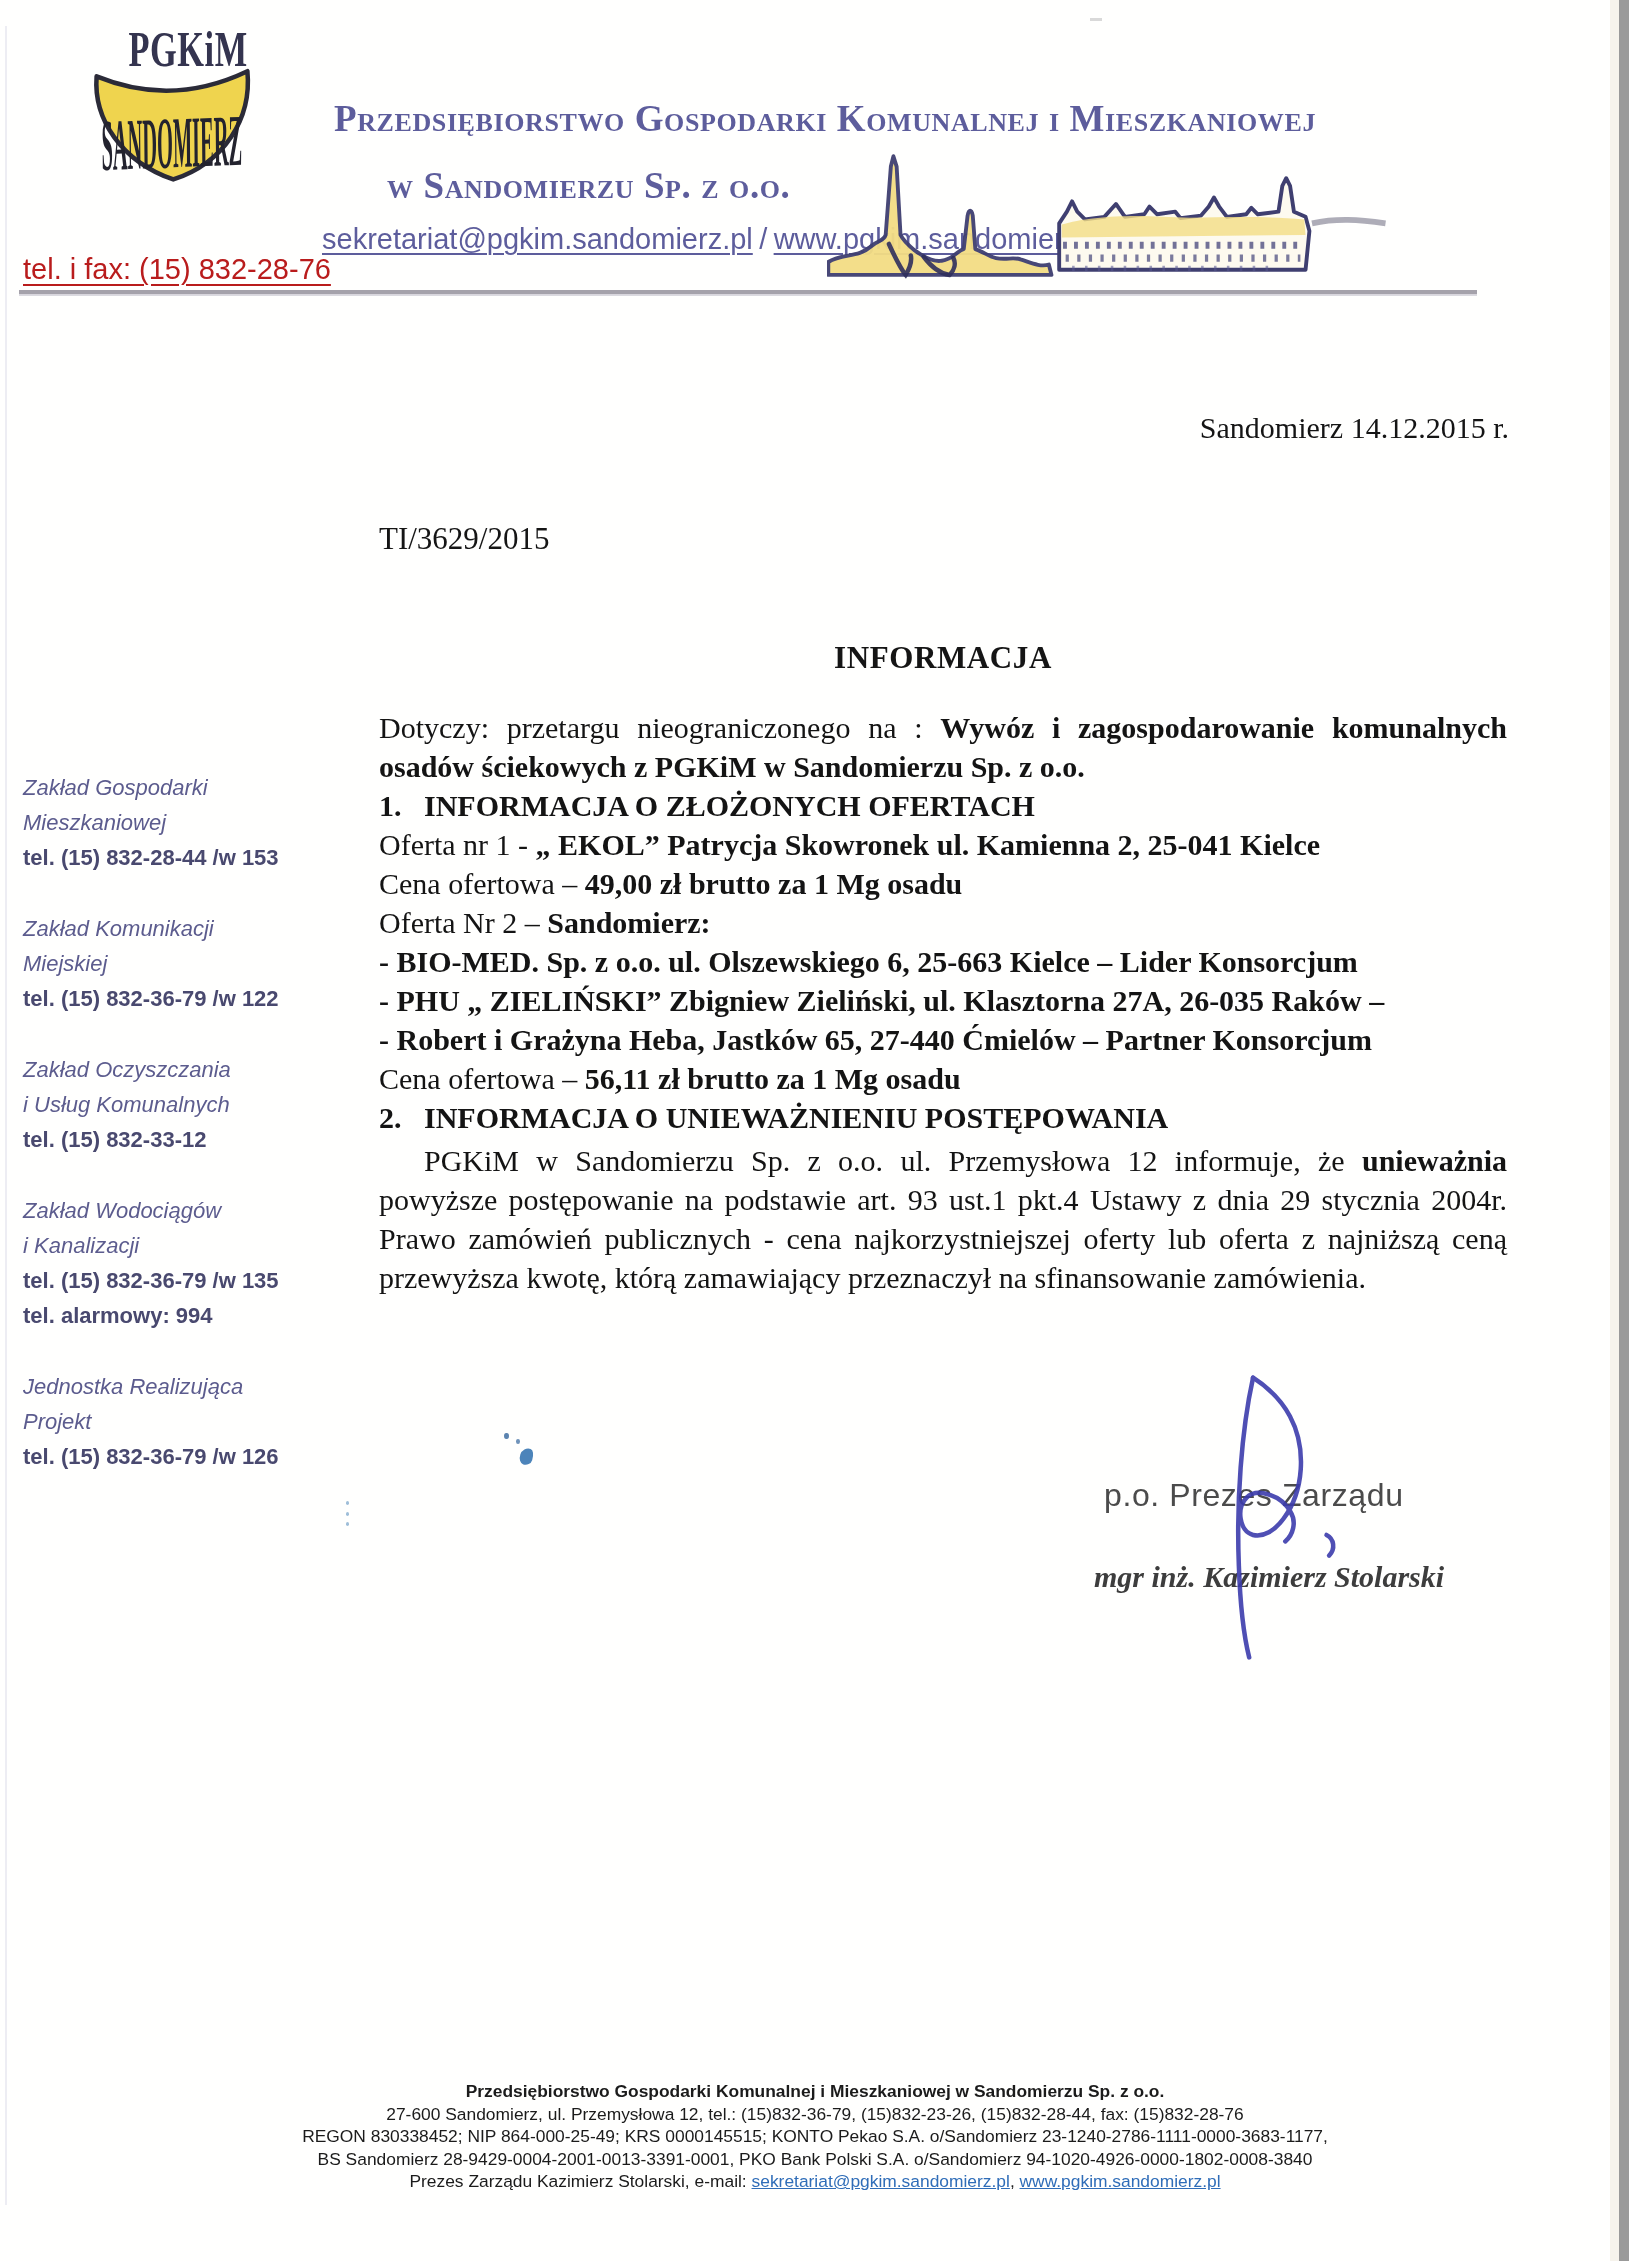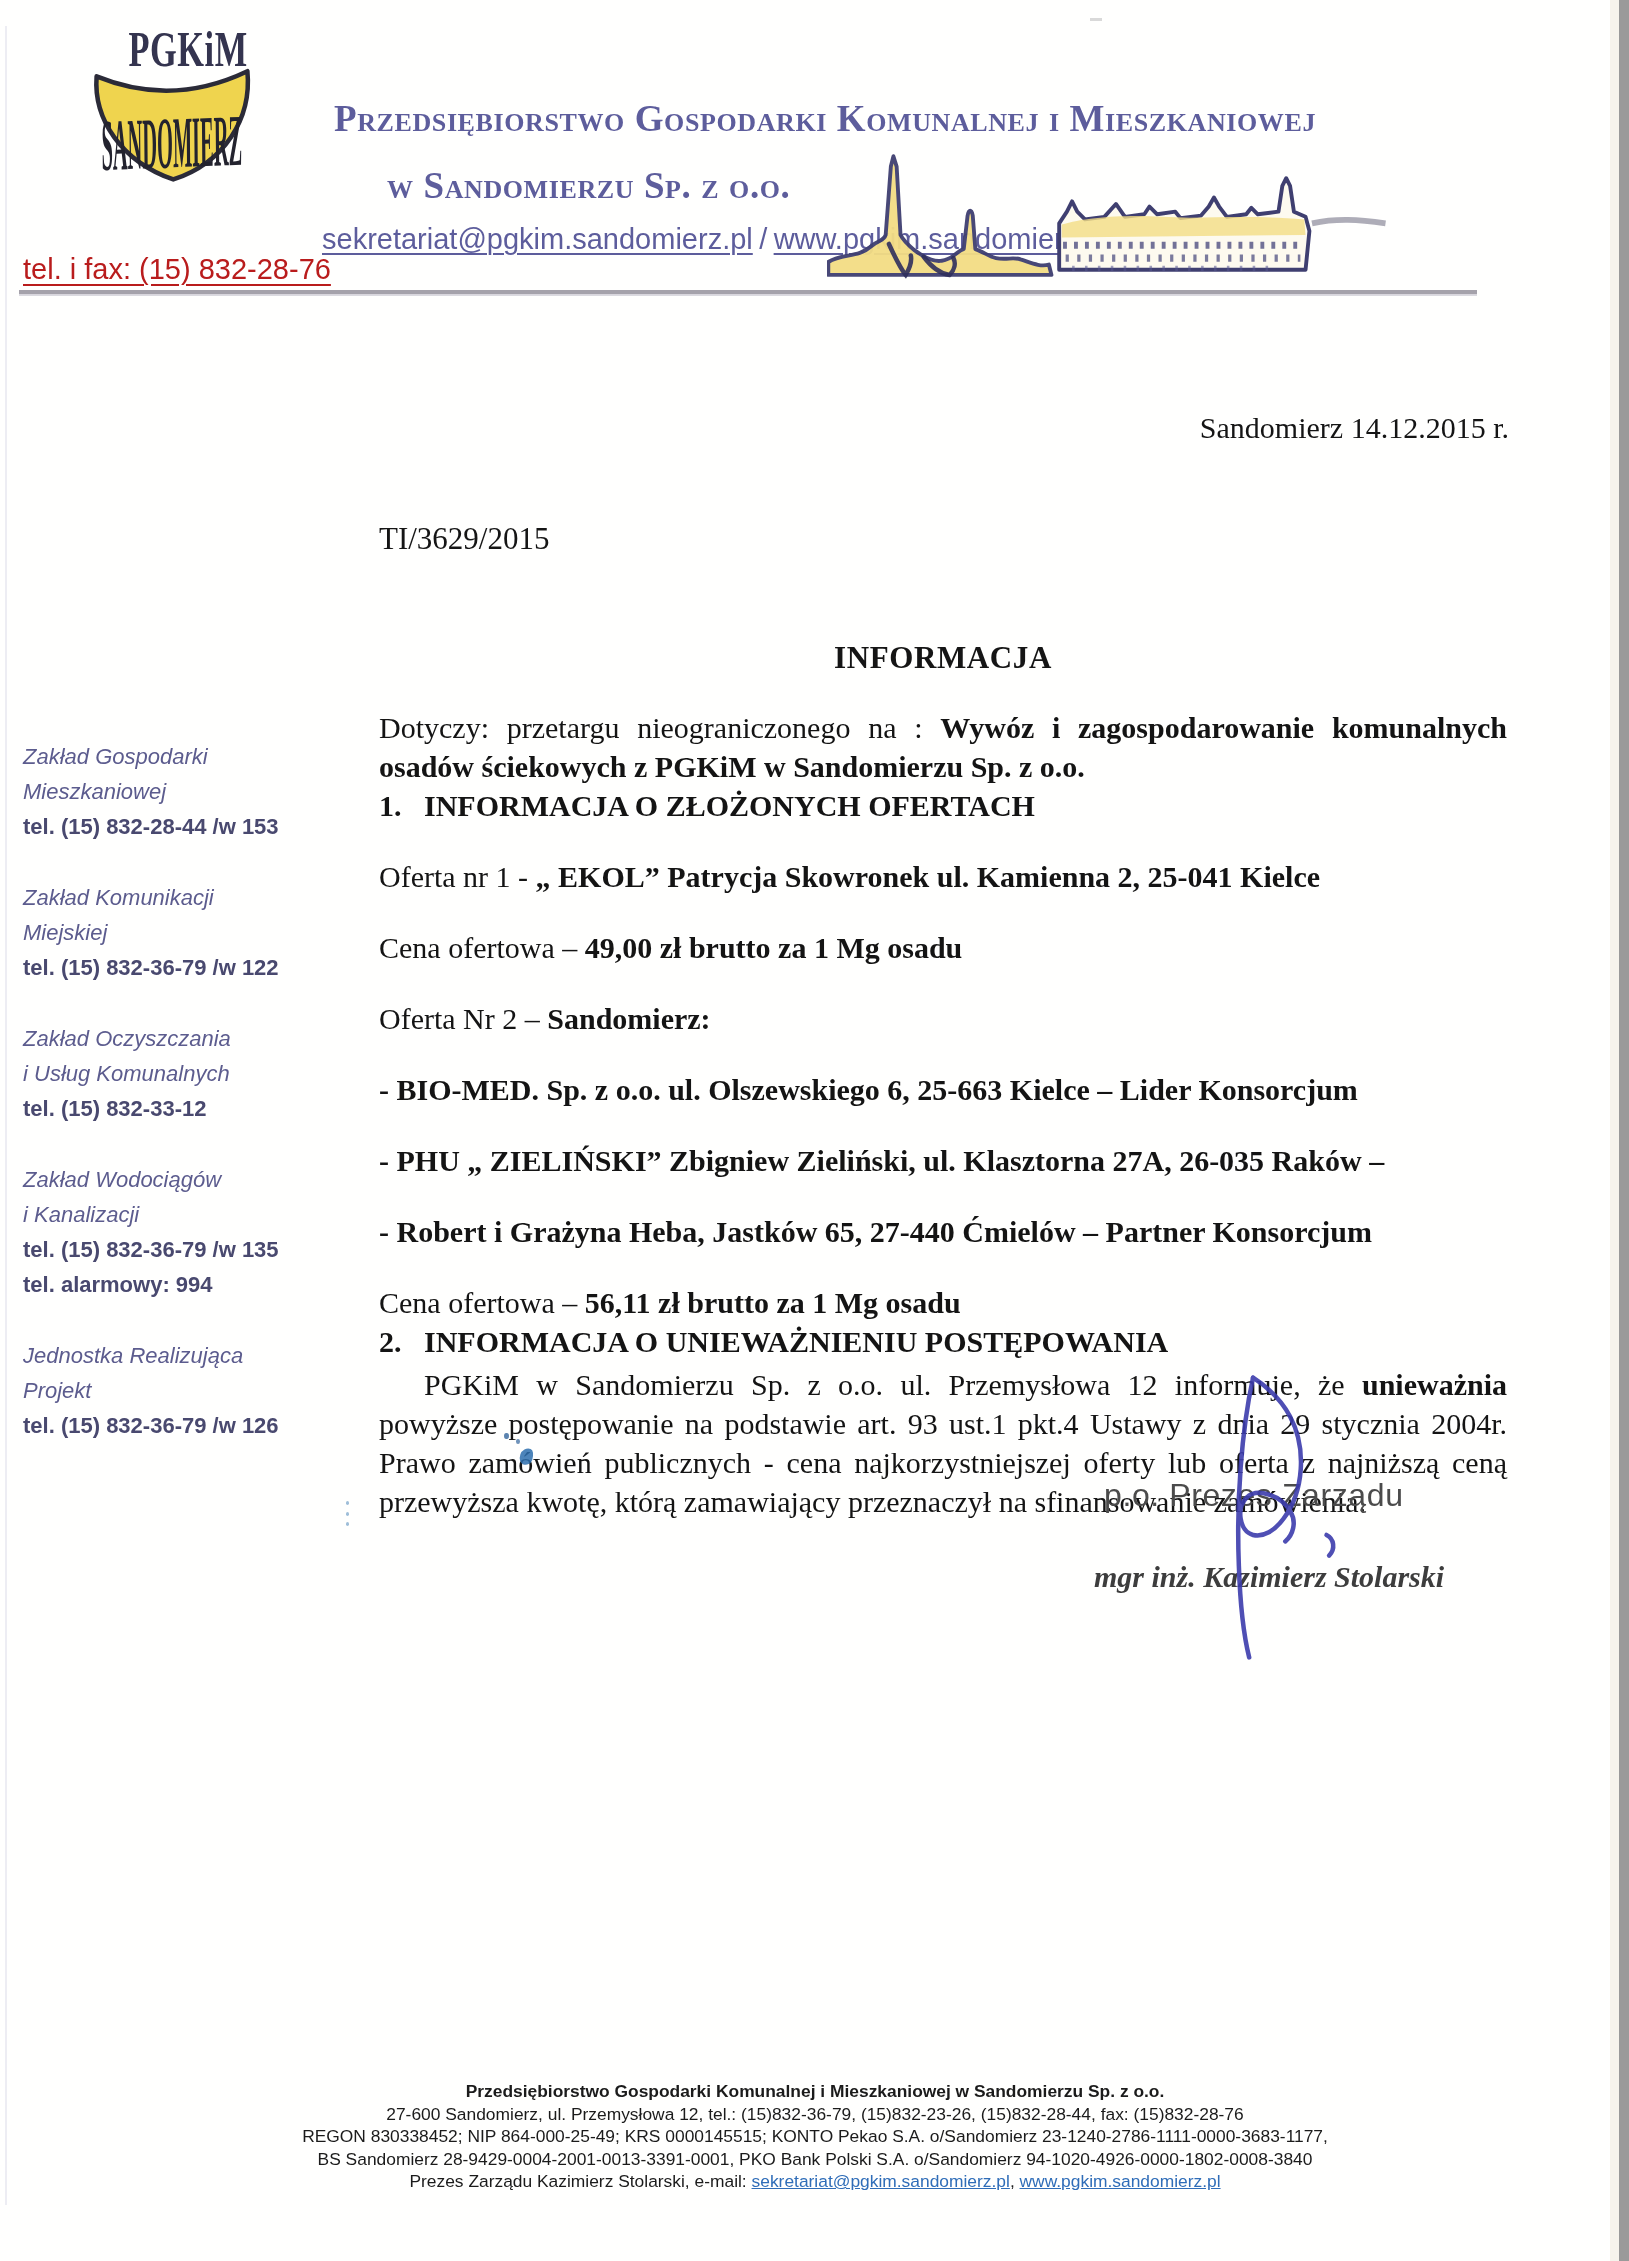--- a/index.html
+++ b/index.html
@@ -20,32 +20,32 @@
           text-decoration:underline;text-underline-offset:4.5px;text-decoration-thickness:1.9px;}
   .header-rule{left:19.3px;top:290px;width:1458px;height:3.9px;background:#a5a2ab;box-shadow:0 1.9px 0 #d8d6dd;}
   .skyline-svg{left:827px;top:147px;}
 
   
   .place-date{left:1083px;top:411px;width:426px;text-align:right;font-size:30px;}
   .reference{left:379px;top:521px;font-size:31px;}
   .doc-title{left:380px;top:640px;width:1126px;text-align:center;font-size:31px;font-weight:bold;letter-spacing:0.6px;}
 
   
-  .sidebar{left:23px;top:739px;width:332px;font-family:"Liberation Sans",sans-serif;
+  .sidebar{left:23px;top:770px;width:332px;font-family:"Liberation Sans",sans-serif;
            font-size:22px;line-height:35px;}
   .dept{margin-bottom:36px;}
   .dept-name{font-style:italic;color:#5c5c8e;}
   .dept-tel{font-weight:bold;color:#49496f;}
 
   
   .body-text{left:379px;top:708px;width:1128px;font-size:30px;line-height:39px;color:#141414;}
   .subject{text-align:justify;margin:0;}
   .sec-head{font-weight:bold;height:39px;white-space:nowrap;}
   .sec-head .num{display:inline-block;width:45px;}
-  .line{height:39px;white-space:nowrap;margin-top:32px;}
+  .line{height:39px;white-space:nowrap;}
   .line.indent{padding-left:22px;}
   .para{text-align:justify;text-indent:45px;margin-top:3.9px;}
   b{font-weight:bold;}
 
   
   .sig-role{left:1104px;top:1477px;font-family:"Liberation Sans",sans-serif;font-size:32px;
             color:#4b4b4b;letter-spacing:0.6px;}
   .sig-name{left:1094px;top:1560px;font-size:30px;font-style:italic;font-weight:bold;color:#3d3d3d;}
   .scribble-svg{left:1177px;top:1371px;}
 

